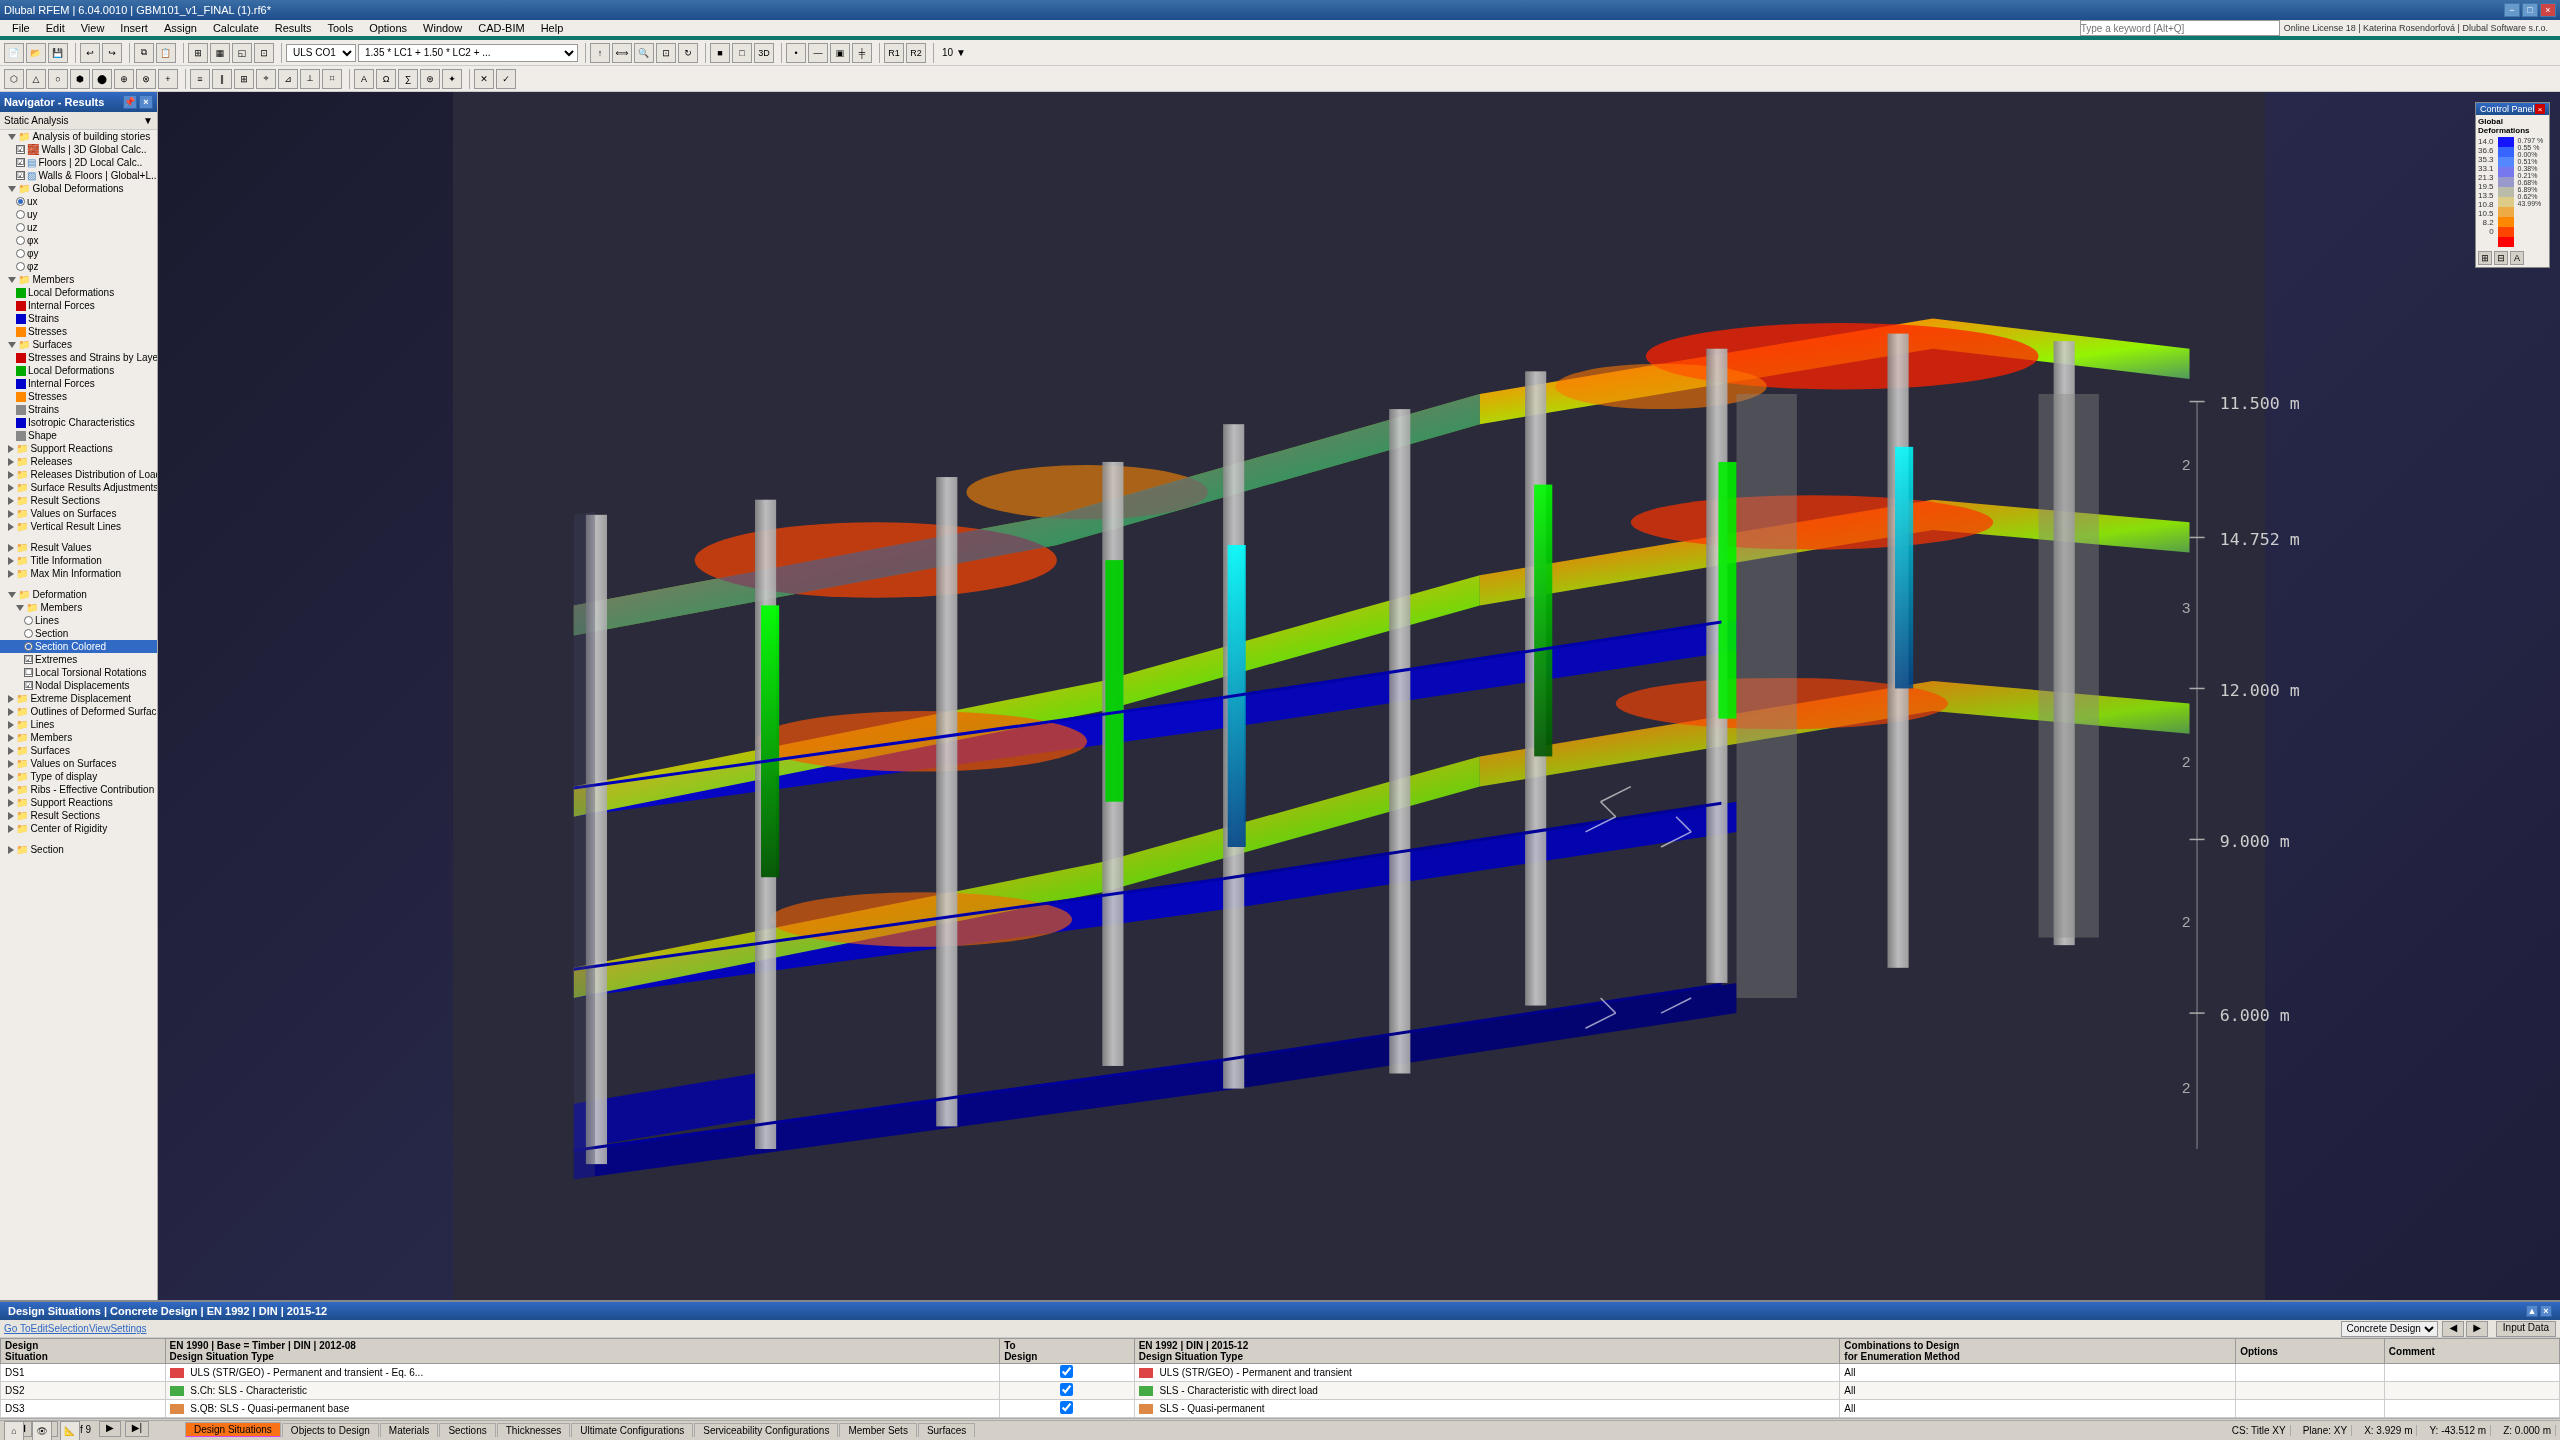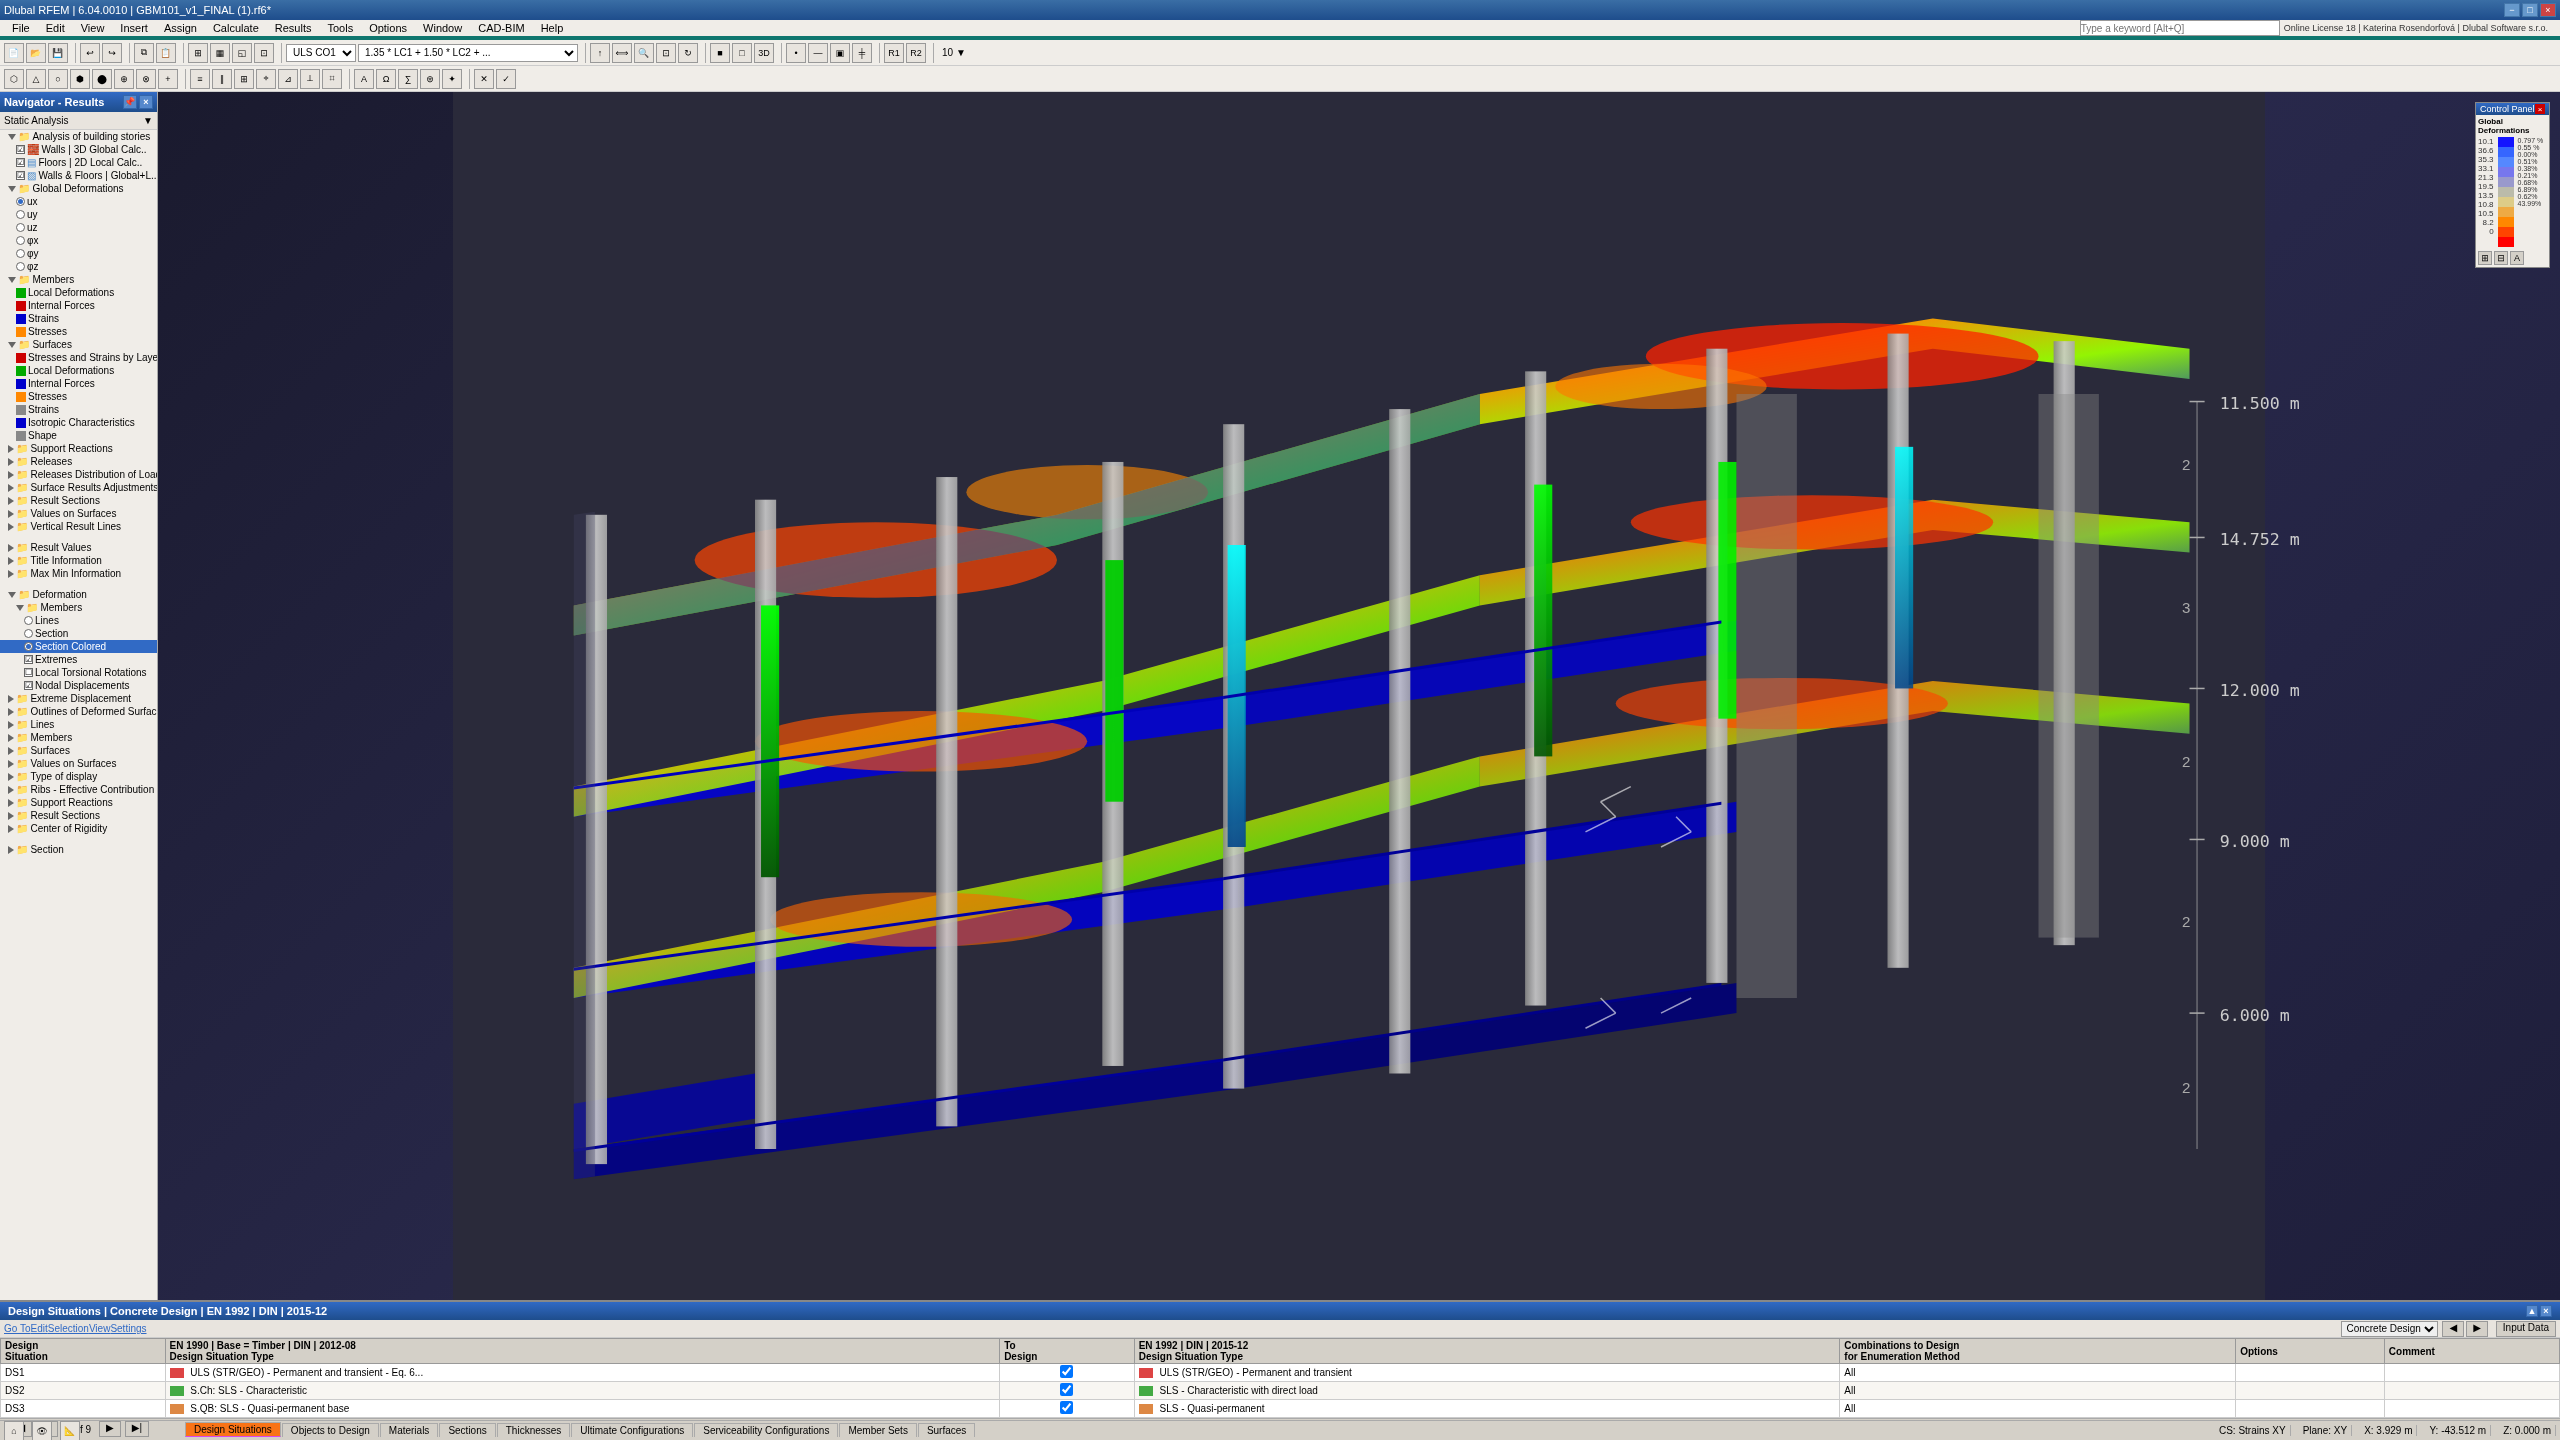--- a/index.html
+++ b/index.html
@@ -554,21 +554,21 @@
       <div id="cp-title">
         <span style="font-size:9px;">Control Panel</span>
         <div style="display:flex;gap:1px;">
           <div style="width:10px;height:10px;background:#cc0000;border:none;cursor:pointer;display:flex;align-items:center;justify-content:center;font-size:8px;color:white;">×</div>
         </div>
       </div>
       <div id="cp-content">
         <div style="font-size:8px;font-weight:bold;margin-bottom:2px;">Global Deformations</div>
         <div style="display:flex;gap:4px;align-items:flex-start;">
           <div style="display:flex;flex-direction:column;">
-            <div style="font-size:8px;color:#333;text-align:right;">10.1</div>
+            <div style="font-size:8px;color:#333;text-align:right;">14.0</div>
             <div style="font-size:8px;color:#333;text-align:right;">36.6</div>
             <div style="font-size:8px;color:#333;text-align:right;">35.3</div>
             <div style="font-size:8px;color:#333;text-align:right;">33.1</div>
             <div style="font-size:8px;color:#333;text-align:right;">21.3</div>
             <div style="font-size:8px;color:#333;text-align:right;">19.5</div>
             <div style="font-size:8px;color:#333;text-align:right;">13.5</div>
             <div style="font-size:8px;color:#333;text-align:right;">10.8</div>
             <div style="font-size:8px;color:#333;text-align:right;">10.5</div>
             <div style="font-size:8px;color:#333;text-align:right;">8.2</div>
             <div style="font-size:8px;color:#333;text-align:right;">0</div>
@@ -725,18 +725,18 @@
     <div class="btab">Member Sets</div>
     <div class="btab">Surfaces</div>
   </div>
 </div>
 
 <div id="statusbar">
   <div class="tb-btn">⌂</div>
   <div class="tb-btn">👁</div>
   <div class="tb-btn">📐</div>
   <div style="flex:1;"></div>
-  <span class="status-item">CS: Strains XY</span>
+  <span class="status-item">CS: Title XY</span>
   <span class="status-item">Plane: XY</span>
   <span class="status-item">X: 3.929 m</span>
   <span class="status-item">Y: -43.512 m</span>
   <span class="status-item">Z: 0.000 m</span>
 </div>
 
 </body></html>

